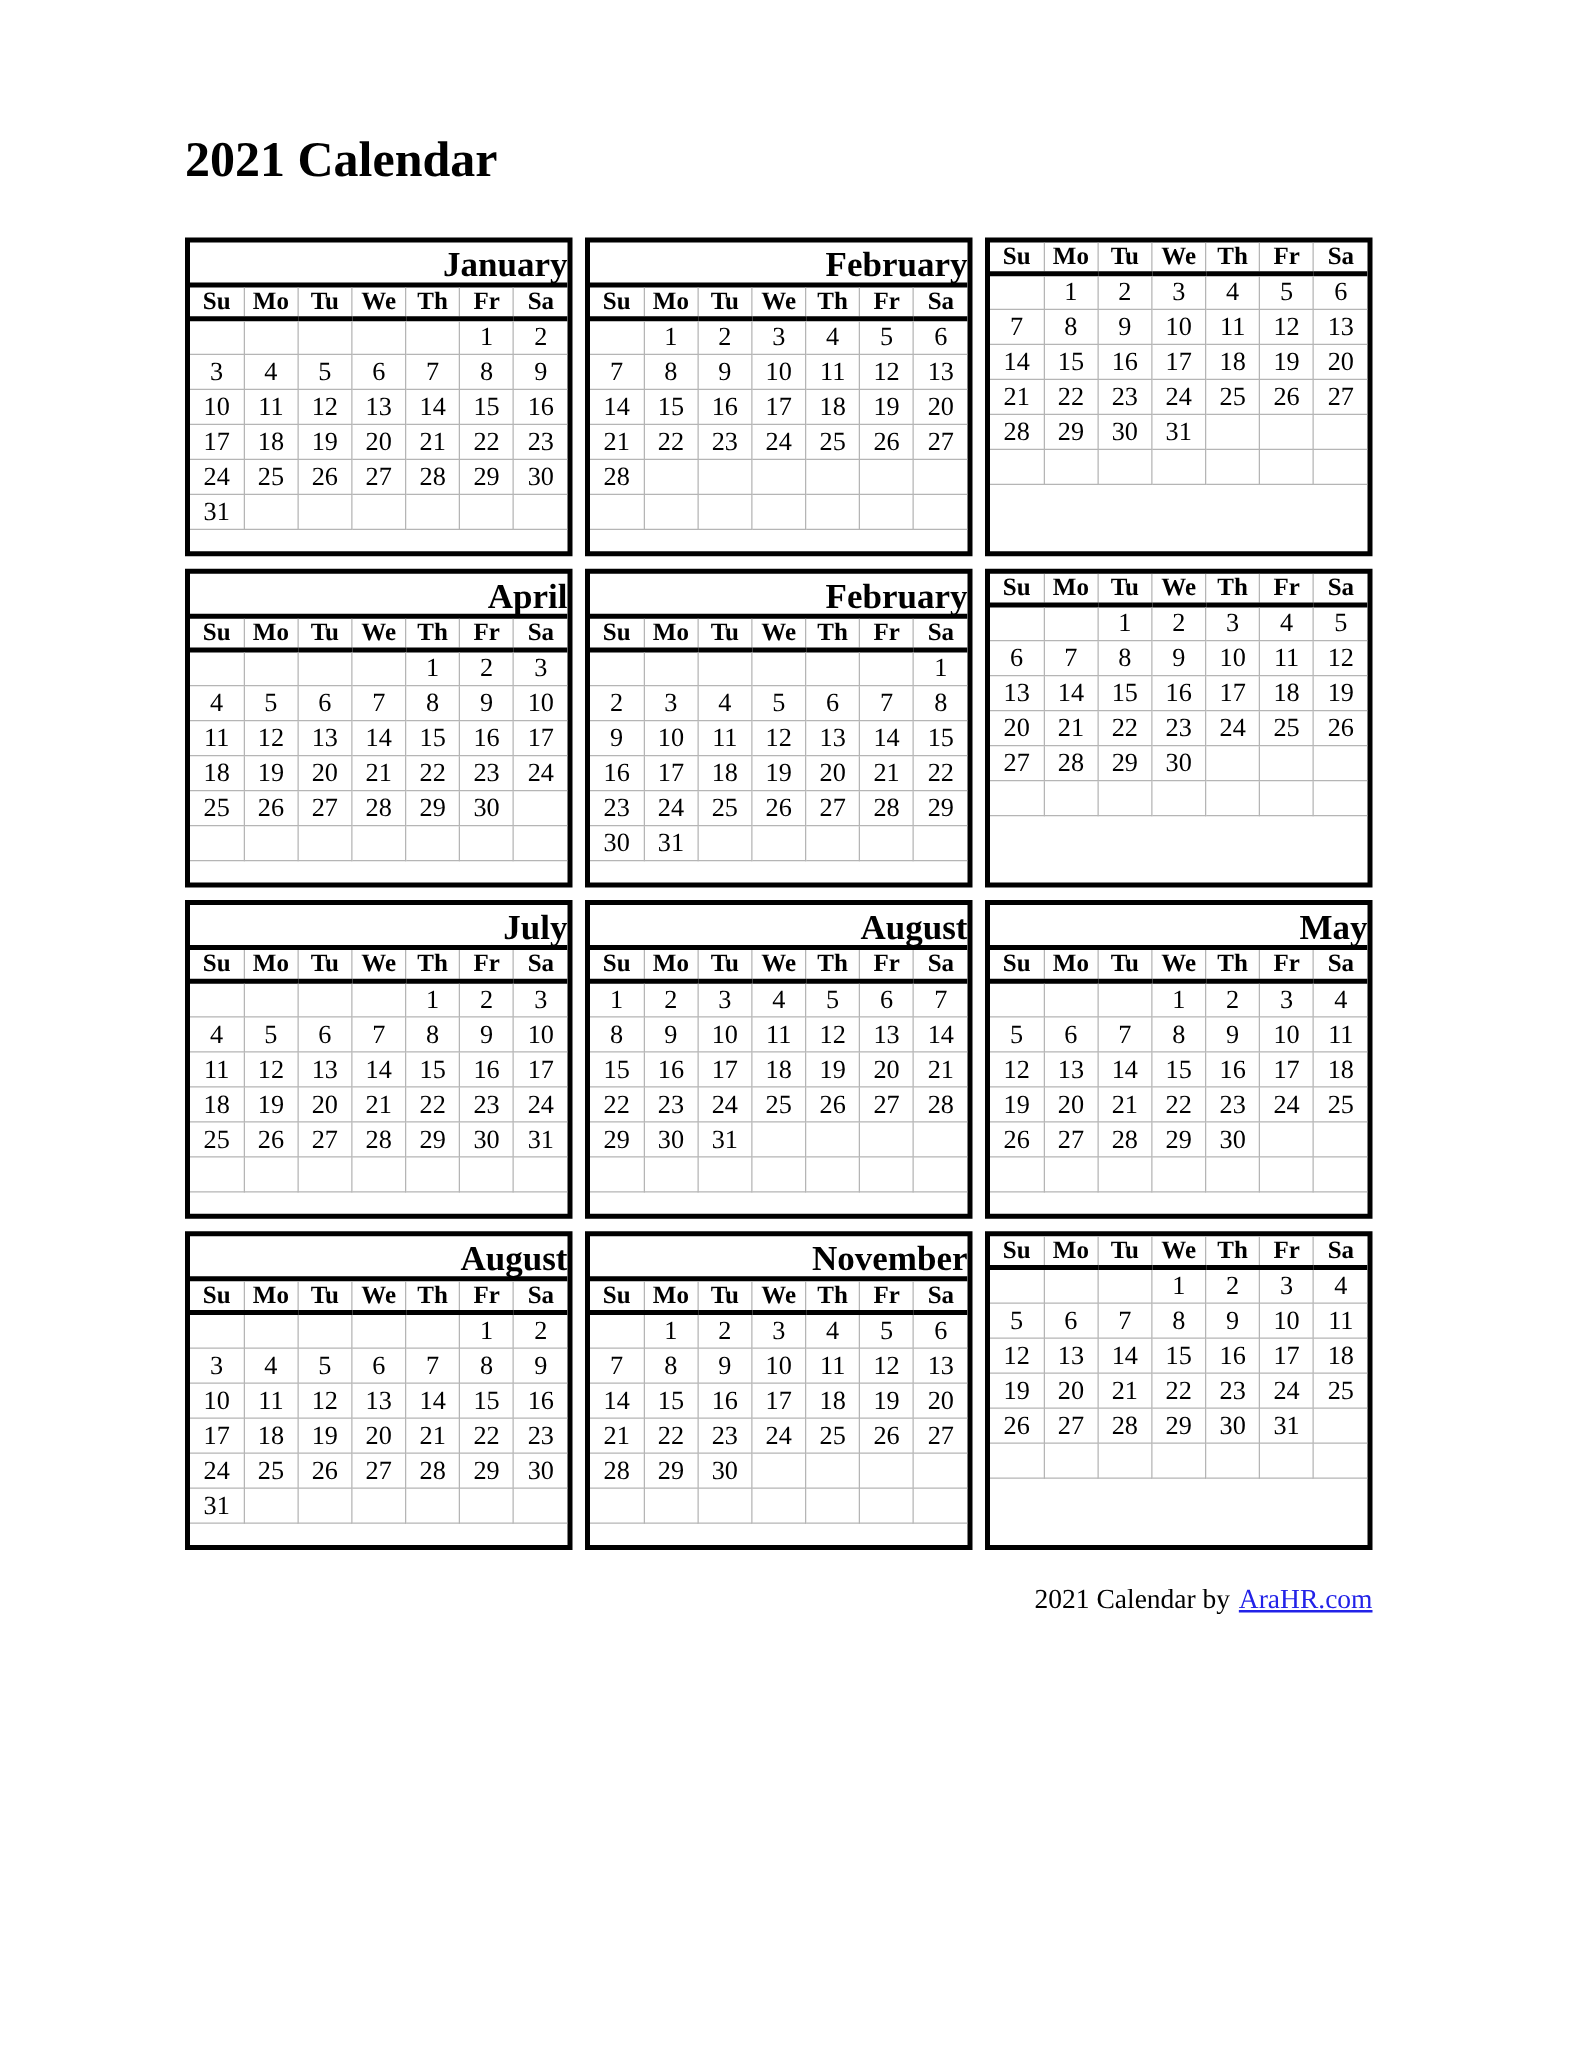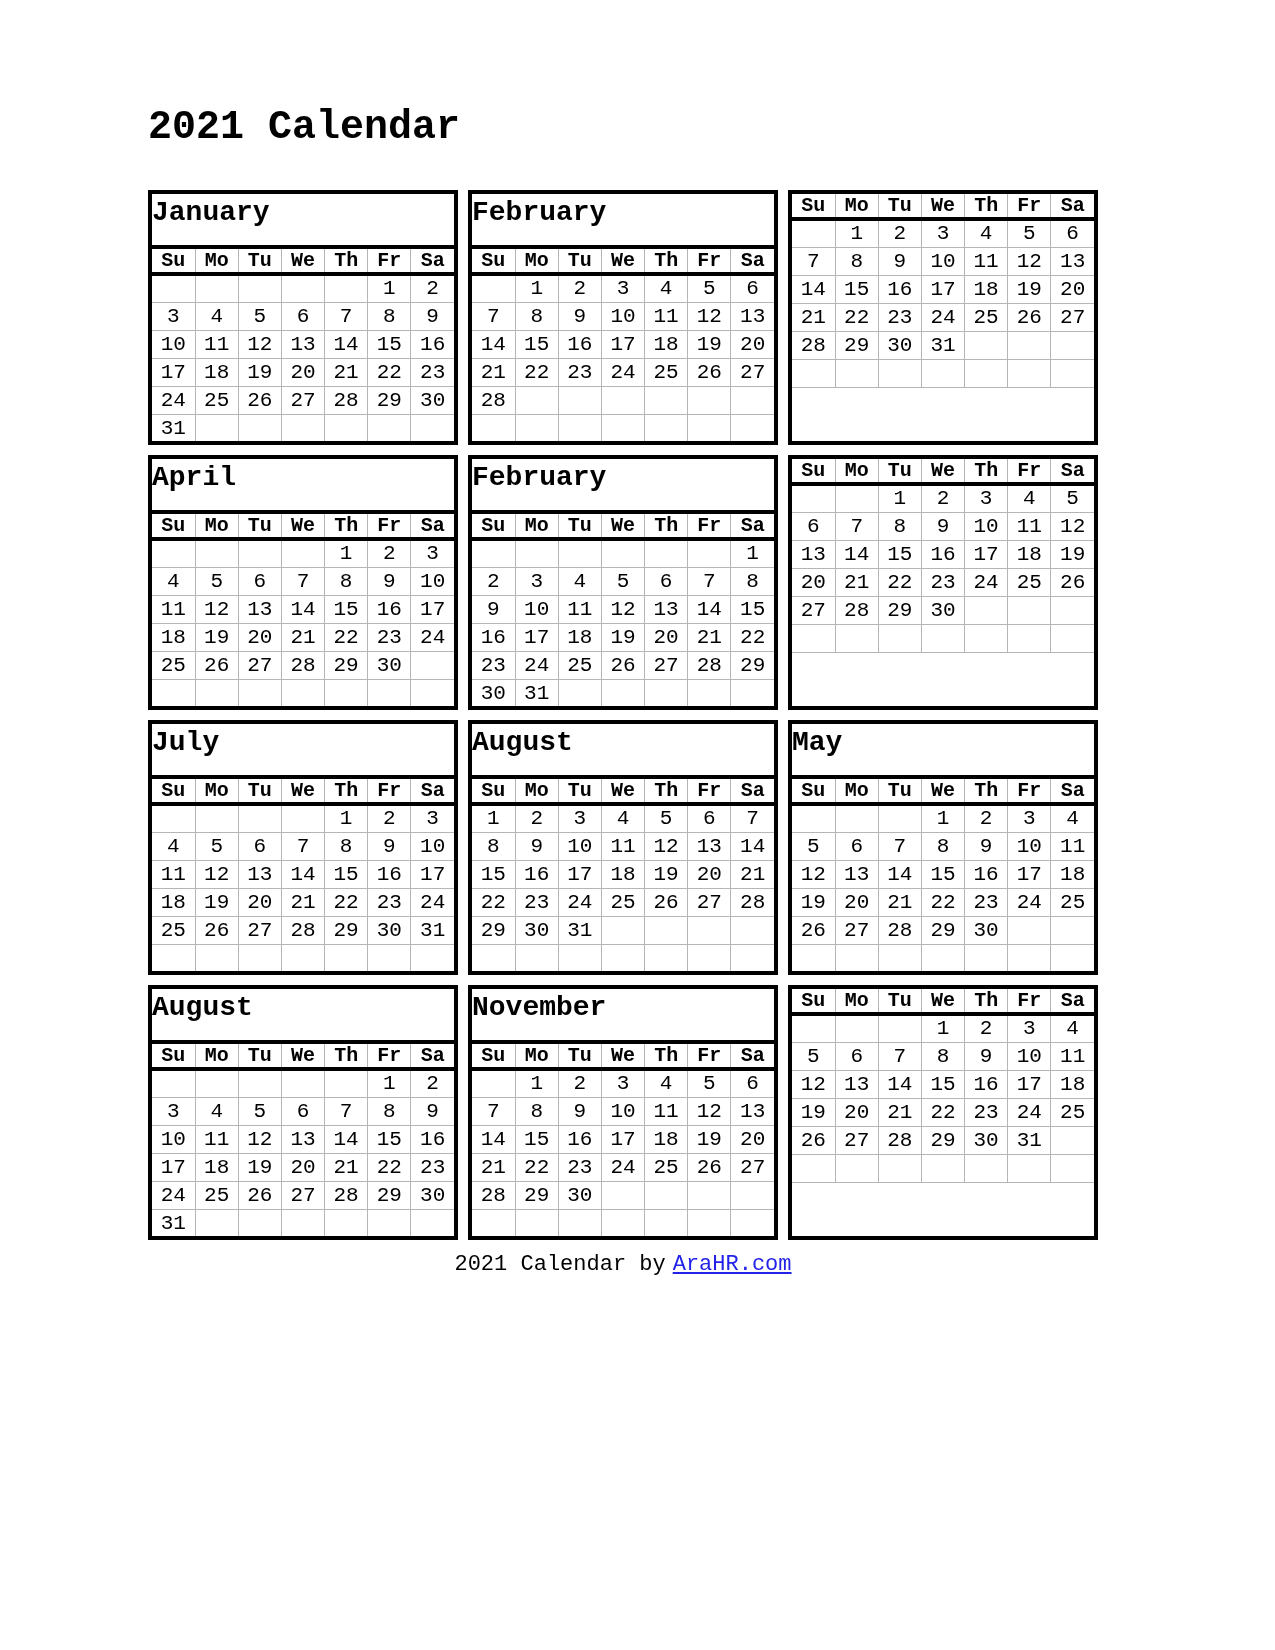--- a/index.html
+++ b/index.html
@@ -2,21 +2,21 @@
 <html><head>
 <meta charset="utf-8">
 <style>
   * { margin: 0; padding: 0; box-sizing: border-box; }
   html, body { background: #ffffff; }
   .page {
     position: relative;
     width: 1275px;
     height: 1650px;
     background: #ffffff;
-    font-family: Liberation Mono, monospace;
+    font-family: Liberation Serif, serif;
     color: #000000;
     overflow: hidden;
   }
   .content {
     position: absolute;
     left: 148px;
     top: 0;
     width: 950px;
   }
   .page-title {
@@ -35,23 +35,23 @@
     column-gap: 10px;
     row-gap: 10px;
   }
   .month {
     border: 4px solid #000000;
     background: #ffffff;
     height: 255px;
     overflow: hidden;
   }
   .month-title {
-    height: 55px;
+    height: 36px;
     line-height: 38px;
-    text-align: left;
+    text-align: right;
     font-weight: bold;
     font-size: 28px;
     border-bottom: 4px solid #000000;
   }
   table.month-table {
     width: 100%;
     border-collapse: collapse;
     table-layout: fixed;
   }
   table.month-table th {
@@ -69,22 +69,22 @@
     height: 28px;
     font-size: 21px;
     text-align: center;
     vertical-align: middle;
     border: 1px solid #b5b5b5;
     padding: 0;
   }
   table.month-table tr td:first-child { border-left: none; }
   table.month-table tr td:last-child { border-right: none; }
   .footer {
-    margin-top: 12px;
-    text-align: center;
+    margin-top: 26px;
+    text-align: right;
     font-size: 22px;
     color: #000000;
   }
   .footer-link {
     text-decoration: underline;
     margin-left: 7px;
     cursor: pointer;
   }
 </style>
 </head>

